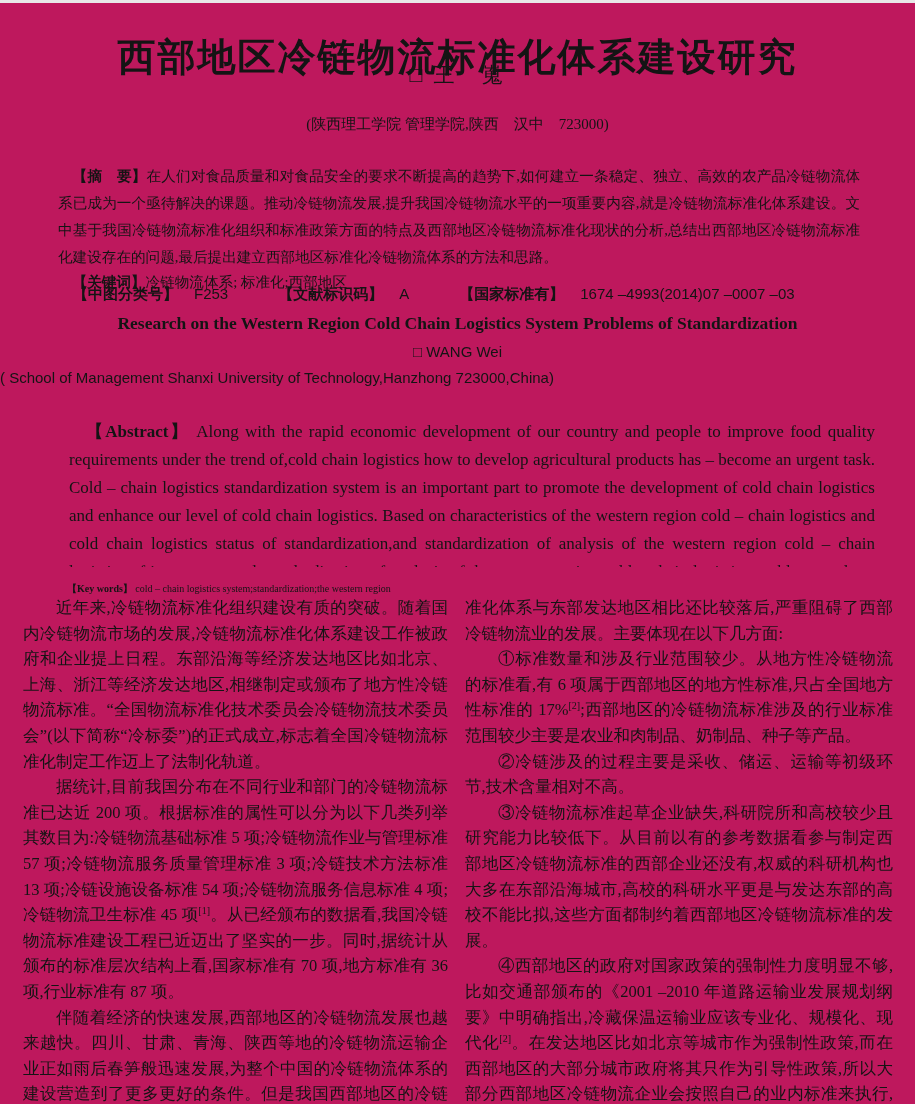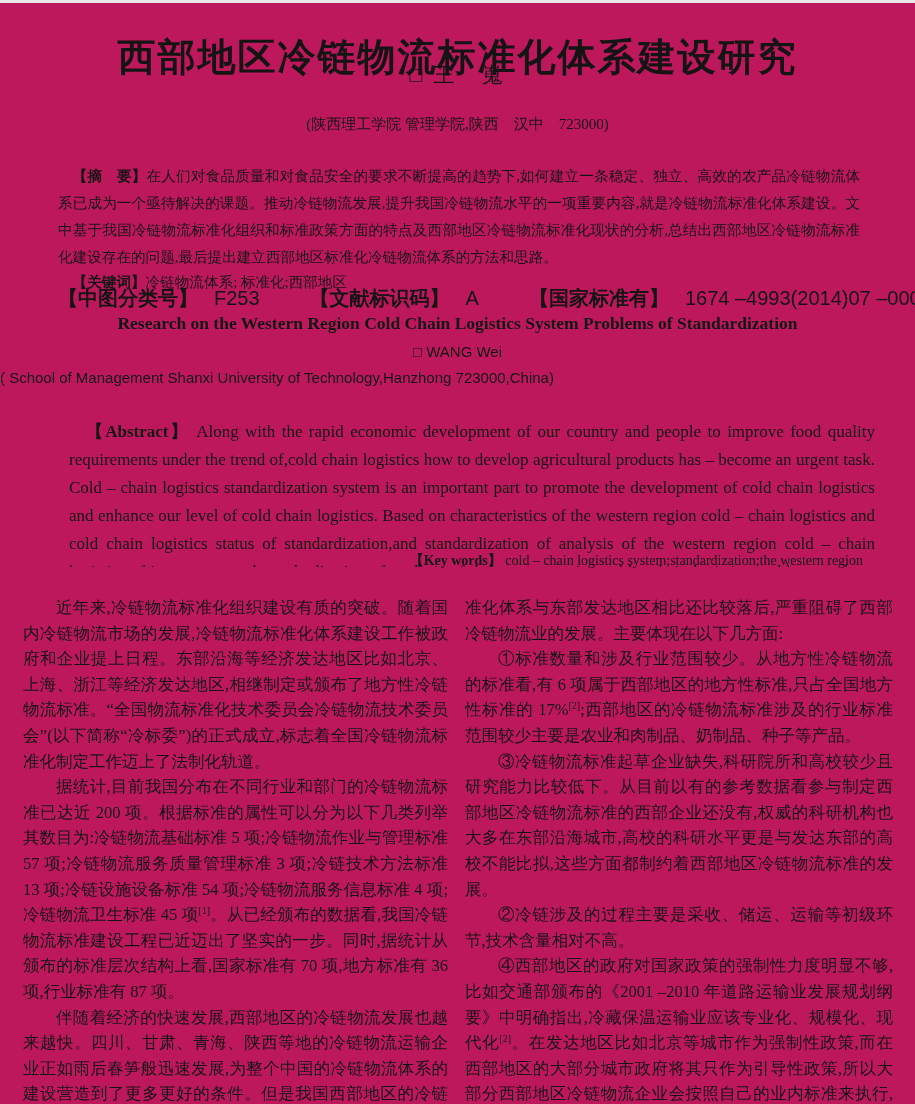--- a/index.html
+++ b/index.html
@@ -27,22 +27,22 @@
   }
   .abstract-cn{
     position:absolute;left:58px;top:145px;width:802px;height:110px;overflow:hidden;
     font-size:14.6px;line-height:27px;text-align:justify;text-indent:1em;
   }
   .keywords-cn{
     position:absolute;left:58px;top:255px;width:802px;
     font-size:14.6px;text-indent:1em;white-space:nowrap;
   }
   .meta-row{
-    position:absolute;left:58px;top:282px;width:810px;
-    font-size:20px;display:flex;align-items:center;white-space:nowrap;
+    position:absolute;left:73px;top:282px;width:810px;
+    font-size:15px;display:flex;align-items:center;white-space:nowrap;
   }
   .meta-group{margin-right:50px;}
   .meta-value{font-family:"Liberation Sans", sans-serif;margin-left:16px;}
   .label-b{font-weight:bold;}
   .title-en{
     position:absolute;top:310px;left:0;width:100%;
     text-align:center;font-size:17.5px;font-weight:bold;white-space:nowrap;
   }
   .author-en{
     position:absolute;top:340px;left:0;width:100%;
@@ -50,22 +50,22 @@
   }
   .affil-en{
     position:absolute;top:366px;left:0;width:100%;
     text-align:left;font-size:15px;font-family:"Liberation Sans", sans-serif;
   }
   .abstract-en{
     position:absolute;left:69px;top:398px;width:806px;height:149px;overflow:hidden;
     font-size:17px;line-height:28px;text-align:justify;text-indent:1em;
   }
   .keywords-en{
-    position:absolute;left:57px;top:535px;width:806px;
-    font-size:14px;text-indent:1em;white-space:nowrap;text-align:right;
+    position:absolute;left:57px;top:569px;width:806px;
+    font-size:10px;text-indent:1em;white-space:nowrap;
   }
   .col{
     position:absolute;top:592px;height:512px;overflow:hidden;
     font-size:16.5px;line-height:25.6px;text-align:justify;
   }
   .col p{margin:0;text-indent:2em;}
   .col p.cont{text-indent:0;}
   .col-left{left:23px;width:425px;}
   .col-right{left:465px;width:428px;}
   sup{font-size:10px;line-height:0;vertical-align:super;}
@@ -103,18 +103,18 @@
 
   <div class="col col-left">
     <p>近年来,冷链物流标准化组织建设有质的突破。随着国内冷链物流市场的发展,冷链物流标准化体系建设工作被政府和企业提上日程。东部沿海等经济发达地区比如北京、上海、浙江等经济发达地区,相继制定或颁布了地方性冷链物流标准。“全国物流标准化技术委员会冷链物流技术委员会”(以下简称“冷标委”)的正式成立,标志着全国冷链物流标准化制定工作迈上了法制化轨道。</p>
     <p>据统计,目前我国分布在不同行业和部门的冷链物流标准已达近 200 项。根据标准的属性可以分为以下几类列举其数目为:冷链物流基础标准 5 项;冷链物流作业与管理标准 57 项;冷链物流服务质量管理标准 3 项;冷链技术方法标准 13 项;冷链设施设备标准 54 项;冷链物流服务信息标准 4 项;冷链物流卫生标准 45 项<sup>[1]</sup>。从已经颁布的数据看,我国冷链物流标准建设工程已近迈出了坚实的一步。同时,据统计从颁布的标准层次结构上看,国家标准有 70 项,地方标准有 36 项,行业标准有 87 项。</p>
     <p>伴随着经济的快速发展,西部地区的冷链物流发展也越来越快。四川、甘肃、青海、陕西等地的冷链物流运输企业正如雨后春笋般迅速发展,为整个中国的冷链物流体系的建设营造到了更多更好的条件。但是我国西部地区的冷链物流标</p>
   </div>
 
   <div class="col col-right">
     <p class="cont">准化体系与东部发达地区相比还比较落后,严重阻碍了西部冷链物流业的发展。主要体现在以下几方面:</p>
     <p>①标准数量和涉及行业范围较少。从地方性冷链物流的标准看,有 6 项属于西部地区的地方性标准,只占全国地方性标准的 17%<sup>[2]</sup>;西部地区的冷链物流标准涉及的行业标准范围较少主要是农业和肉制品、奶制品、种子等产品。</p>
+    <p>②冷链涉及的过程主要是采收、储运、运输等初级环节,技术含量相对不高。</p>
     <p>③冷链物流标准起草企业缺失,科研院所和高校较少且研究能力比较低下。从目前以有的参考数据看参与制定西部地区冷链物流标准的西部企业还没有,权威的科研机构也大多在东部沿海城市,高校的科研水平更是与发达东部的高校不能比拟,这些方面都制约着西部地区冷链物流标准的发展。</p>
-    <p>②冷链涉及的过程主要是采收、储运、运输等初级环节,技术含量相对不高。</p>
     <p>④西部地区的政府对国家政策的强制性力度明显不够,比如交通部颁布的《2001 –2010 年道路运输业发展规划纲要》中明确指出,冷藏保温运输业应该专业化、规模化、现代化<sup>[2]</sup>。在发达地区比如北京等城市作为强制性政策,而在西部地区的大部分城市政府将其只作为引导性政策,所以大部分西部地区冷链物流企业会按照自己的业内标准来执行,这样可以使企业利益最大化。</p>
   </div>
 
 </div>
 
 </body></html>

